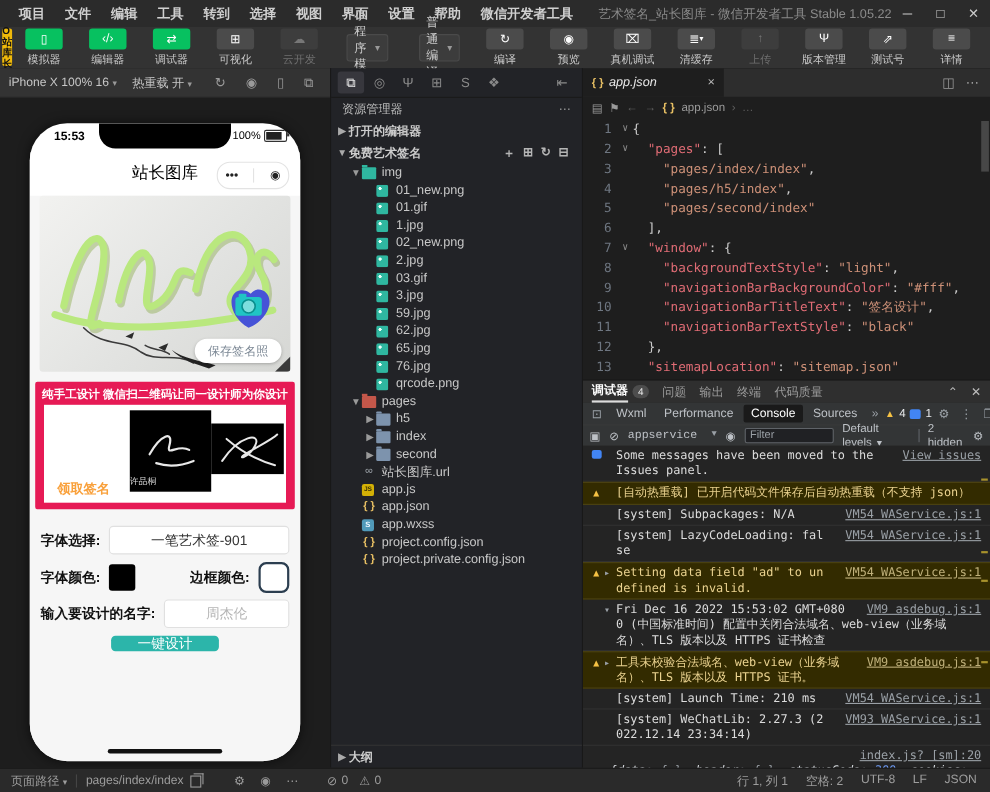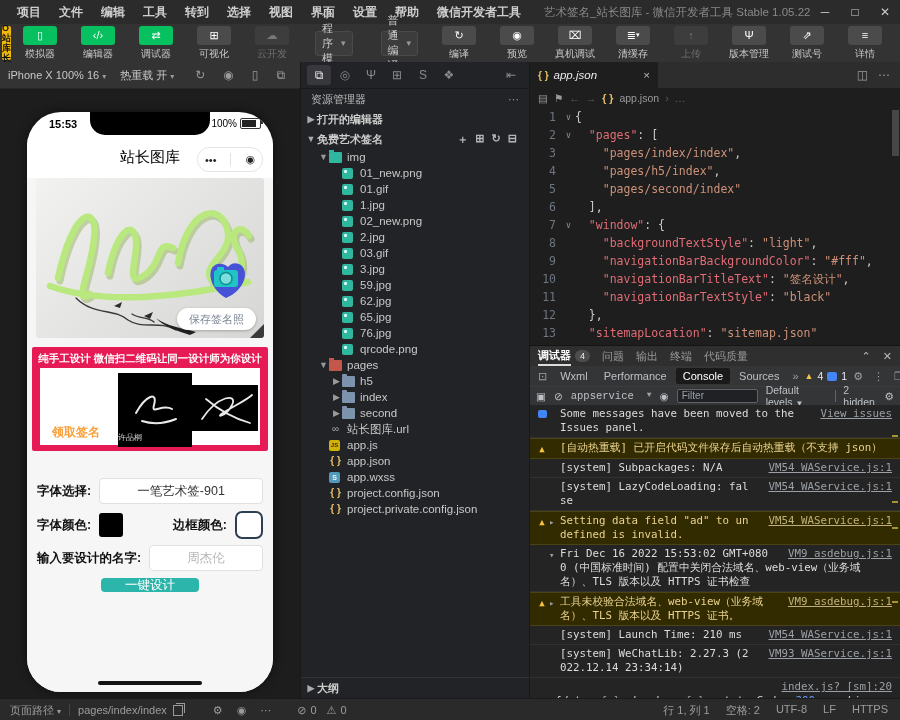--- a/index.html
+++ b/index.html
@@ -56,21 +56,21 @@
   #capsule{position:absolute;right:10px;top:9px;width:64px;height:23px;border:1px solid #e3e3e3;border-radius:12px;
     background:#fff;display:flex;align-items:center;justify-content:space-around;font-size:11px;color:#222;}
   #capsule .dv{width:1px;height:13px;background:#e3e3e3;}
   #pcontent{position:absolute;left:0;top:66px;width:100%;bottom:0;background:#f6f6f6;}
   #sigcard{position:absolute;left:9px;top:0;width:228px;height:160px;border-radius:3px;
     background:linear-gradient(135deg,#f2f2f0 0%,#e2e3e1 55%,#d6d7d4 100%);overflow:hidden;}
   #savepill{position:absolute;right:8px;bottom:8px;background:#fff;border-radius:12px;height:22px;
     padding:0 12px;display:flex;align-items:center;font-size:11px;color:#7b8794;box-shadow:0 1px 3px rgba(0,0,0,.25);}
   #curl{position:absolute;right:0;bottom:0;width:0;height:0;border-style:solid;border-width:0 0 14px 14px;
     border-color:transparent transparent #3a3a3a transparent;}
-  #banner{position:absolute;left:5px;top:169px;width:236px;height:104px;background:#e61a55;border-radius:2px;}
+  #banner{position:absolute;left:5px;top:169px;width:236px;height:116px;background:#e61a55;border-radius:2px;}
   #banner-title{margin-top:5px;text-align:center;color:#fff;font-weight:bold;font-size:10.5px;white-space:nowrap;}
   #banner-white{position:absolute;left:8px;top:21px;right:8px;bottom:6px;background:#fff;}
   .thumb{position:absolute;background:#000;}
   #thumb1{left:78px;top:5px;width:74px;height:74px;}
   #thumb1 .cap{position:absolute;left:0;right:0;bottom:4px;text-align:left;color:#ddd;font-size:8px;}
   #thumb2{left:152px;top:17px;width:66px;height:46px;}
   #claim{position:absolute;left:12px;bottom:4px;color:#f9a13c;font-weight:bold;font-size:12px;}
   .frow{position:absolute;left:10px;right:10px;display:flex;align-items:center;}
   .flabel{font-size:12.5px;color:#111;font-weight:bold;white-space:nowrap;}
   .finput{flex:1;height:24px;background:#fff;border:1px solid #e0e0e0;border-radius:4px;margin-left:8px;
@@ -753,17 +753,17 @@
       <span>⊘</span>
       <span>0</span>
       <span style="margin-left:6px">⚠</span>
       <span>0</span>
     </span>
     <span id="sb-right">
         <span>行 1, 列 1</span>
         <span>空格: 2</span>
         <span>UTF-8</span>
         <span>LF</span>
-        <span>HTTPS</span>
+        <span>JSON</span>
       </span>
   </div>
 
 </div>
 
 </body></html>

